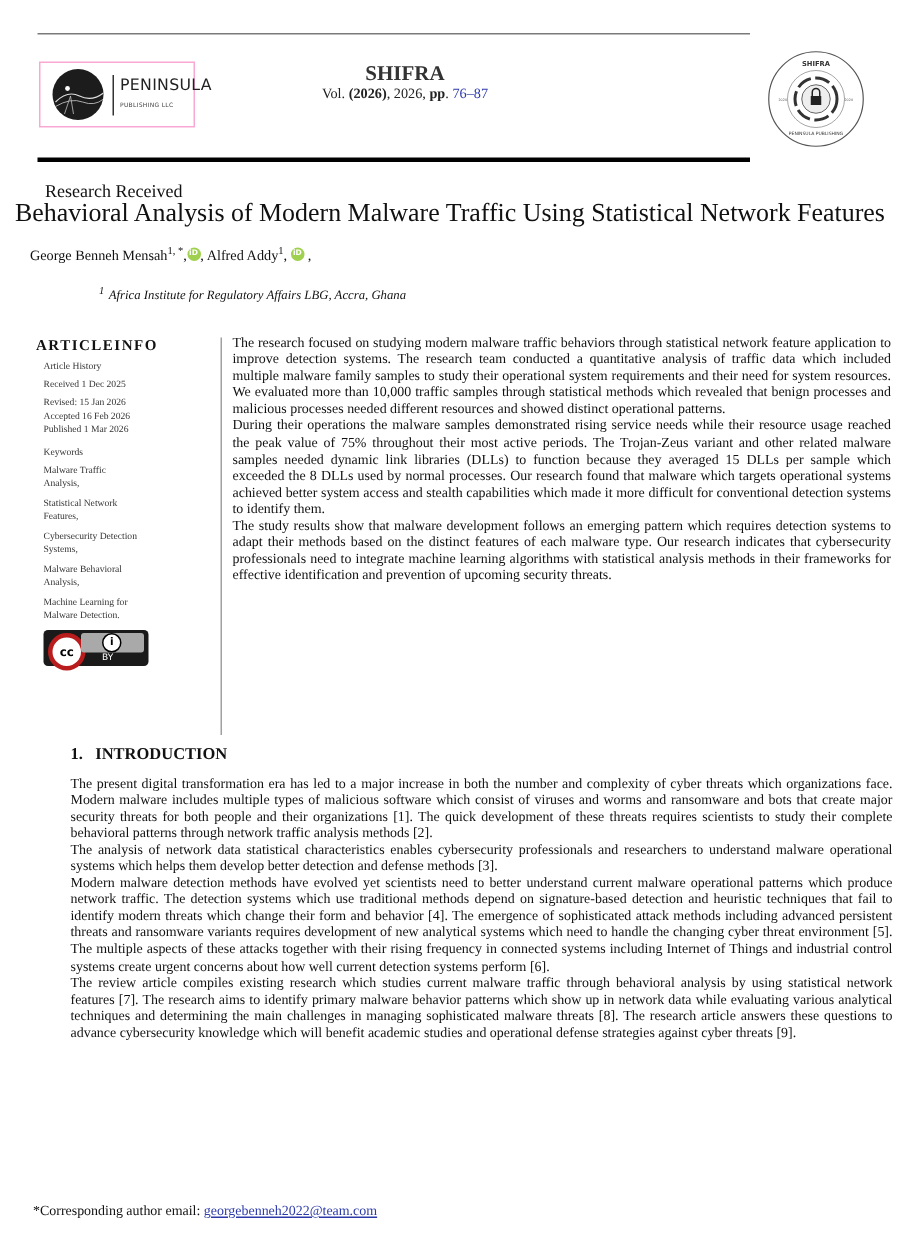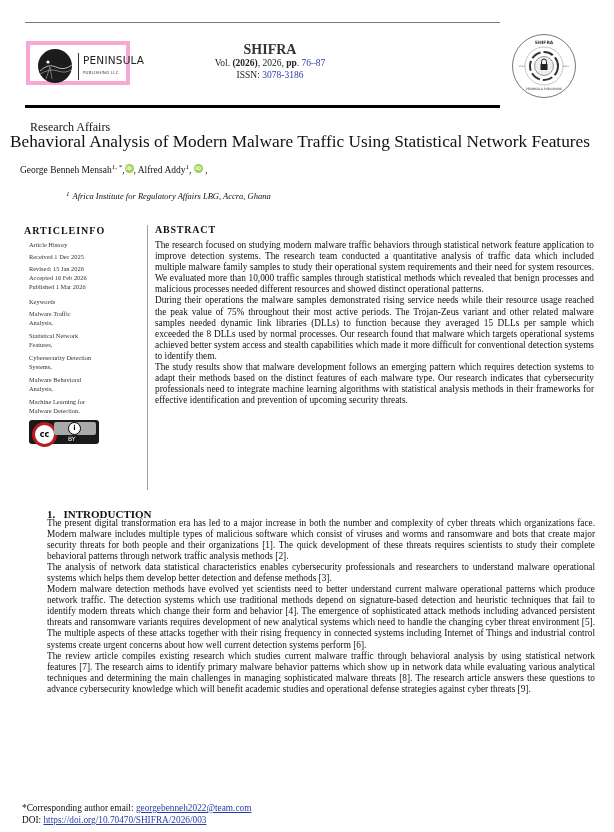--- a/index.html
+++ b/index.html
@@ -2,21 +2,21 @@
 <html><head>
 <meta charset="utf-8">
 <style>
   html, body { margin: 0; padding: 0; background: #ffffff; }
   body { width: 614px; height: 832px; position: relative; overflow: hidden;
          font-family: "Liberation Serif", "DejaVu Serif", serif; color: #111; }
   .abs { position: absolute; }
   .rule-top { left: 25px; top: 22px; width: 475px; height: 1px; background: #7a7a7a; }
   .rule-bottom { left: 25px; top: 105px; width: 475px; height: 3px; background: #000; }
 
-  .pub-logo { left: 26px; top: 41px; width: 104px; height: 44px; border: 4px solid #f9a8d4; box-sizing: border-box; background: #fff; }
+  .pub-logo { left: 26px; top: 41px; width: 104px; height: 44px; border: 1px solid #f9a8d4; box-sizing: border-box; background: #fff; }
   .pub-logo .circle { position: absolute; left: 8px; top: 4px; width: 34px; height: 34px; border-radius: 50%; background: #1c1c1c; overflow: hidden; }
   .pub-logo .vbar { position: absolute; left: 48px; top: 8px; width: 1px; height: 27px; background: #333; }
   .pub-logo .name { position: absolute; left: 53px; top: 9px; font-family: "DejaVu Sans", sans-serif; font-size: 10.5px; letter-spacing: 0.2px; color: #222; }
   .pub-logo .sub { position: absolute; left: 53px; top: 25px; font-family: "DejaVu Sans", sans-serif; font-size: 4px; color: #444; letter-spacing: 0.2px; }
 
   .journal { left: 180px; top: 42px; width: 180px; text-align: center; }
   .journal .jname { font-size: 14px; font-weight: bold; color: #333; line-height: 15px; }
   .journal .line { font-size: 9.5px; color: #222; line-height: 12px; }
   .blue { color: #2b3aa8; }
 
@@ -40,21 +40,21 @@
   .cc .cc-gray { position: absolute; left: 25px; top: 2px; width: 42px; height: 13px; background: #a9a9a9; border-radius: 2px; }
   .cc .by-circle { position: absolute; left: 39px; top: 2px; width: 11px; height: 11px; border-radius: 50%; background: #fff; border: 1px solid #000; font-family: "DejaVu Sans", sans-serif; font-size: 7px; line-height: 11px; text-align: center; color: #000; font-weight: bold; }
   .cc .by-text { position: absolute; left: 39px; top: 15px; font-family: "DejaVu Sans", sans-serif; font-size: 6px; color: #fff; }
 
   .vdivider { left: 147px; top: 225px; width: 1px; height: 265px; background: #a0a0a0; }
 
   .abstract { left: 155px; top: 224px; width: 439px; }
   .abstract .head { font-size: 10px; font-weight: bold; letter-spacing: 0.8px; color: #111; margin-bottom: 5px; }
   .abstract p { margin: 0; font-size: 9.3px; line-height: 11.1px; text-align: justify; color: #111; }
 
-  .section-head { left: 47px; top: 497px; font-size: 11px; font-weight: bold; color: #111; margin-top: 11px; }
+  .section-head { left: 47px; top: 497px; font-size: 11px; font-weight: bold; color: #111; }
   .intro { left: 47px; top: 518px; width: 548px; }
   .intro p { margin: 0; font-size: 9.3px; line-height: 11.05px; text-align: justify; color: #111; }
 
   .footer { left: 22px; top: 802px; font-size: 9.3px; line-height: 12px; color: #111; }
   .footer a { color: #2b3aa8; text-decoration: underline; }
 </style>
 </head>
 <body>
 
 <div class="abs rule-top"></div>
@@ -69,41 +69,40 @@
     </svg>
   </div>
   <div class="vbar"></div>
   <div class="name">PENINSULA</div>
   <div class="sub">PUBLISHING LLC</div>
 </div>
 
 <div class="abs journal">
   <div class="jname">SHIFRA</div>
   <div class="line"><span>Vol. </span><b>(2026)</b><span>, 2026, </span><b>pp</b><span>. </span><span class="blue">76–87</span></div>
-  <div class="line"><span>ISSN: </span><span class="blue">3078-3186</span></div>
 </div>
 
 <div class="abs seal">
   <svg width="66" height="66" viewBox="0 0 66 66">
     <circle cx="33" cy="33" r="31.5" fill="#fff" stroke="#555" stroke-width="0.8"></circle>
     <circle cx="33" cy="33" r="19" fill="none" stroke="#888" stroke-width="0.5"></circle>
     <circle cx="33" cy="33" r="14" fill="none" stroke="#333" stroke-width="2" stroke-dasharray="10 3"></circle>
     <circle cx="33" cy="33" r="9.5" fill="#eee" stroke="#555" stroke-width="0.6"></circle>
     <rect x="29.5" y="31" width="7" height="6" fill="#222"></rect>
     <path d="M30.5 31 V28.5 A2.5 2.5 0 0 1 35.5 28.5 V31" stroke="#222" stroke-width="1" fill="none"></path>
     <text x="33" y="11" font-size="4.5" text-anchor="middle" font-family="DejaVu Sans, sans-serif" font-weight="bold" fill="#333">SHIFRA</text>
     <text x="33" y="57" font-size="3" text-anchor="middle" font-family="DejaVu Sans, sans-serif" fill="#333">PENINSULA PUBLISHING</text>
     <text x="8" y="34" font-size="2.2" font-family="DejaVu Sans, sans-serif" fill="#555">2024</text>
     <text x="52" y="34" font-size="2.2" font-family="DejaVu Sans, sans-serif" fill="#555">2024</text>
   </svg>
 </div>
 
 <div class="abs rule-bottom"></div>
 
-<div class="abs article-type">Research Affairs</div>
+<div class="abs article-type">Research Received</div>
 <div class="abs title">Behavioral Analysis of Modern Malware Traffic Using Statistical Network Features</div>
 
 <div class="abs authors">
   <span>George Benneh Mensah</span><sup>1, *</sup><span>,</span><span class="orcid">iD</span><span>, </span><span>Alfred Addy</span><sup>1</sup><span>, </span><span class="orcid">iD</span><span> ,</span>
 </div>
 
 <div class="abs affil">
   <sup>1</sup><span>Africa Institute for Regulatory Affairs LBG, Accra, Ghana</span>
 </div>
 
@@ -125,31 +124,29 @@
     <div class="cc-circle">cc</div>
     <div class="cc-gray"></div>
     <div class="by-circle">i</div>
     <div class="by-text">BY</div>
   </div>
 </div>
 
 <div class="abs vdivider"></div>
 
 <div class="abs abstract">
-  <div class="head">ABSTRACT</div>
   <p>The research focused on studying modern malware traffic behaviors through statistical network feature application to improve detection systems. The research team conducted a quantitative analysis of traffic data which included multiple malware family samples to study their operational system requirements and their need for system resources. We evaluated more than 10,000 traffic samples through statistical methods which revealed that benign processes and malicious processes needed different resources and showed distinct operational patterns.</p>
   <p>During their operations the malware samples demonstrated rising service needs while their resource usage reached the peak value of 75% throughout their most active periods. The Trojan-Zeus variant and other related malware samples needed dynamic link libraries (DLLs) to function because they averaged 15 DLLs per sample which exceeded the 8 DLLs used by normal processes. Our research found that malware which targets operational systems achieved better system access and stealth capabilities which made it more difficult for conventional detection systems to identify them.</p>
   <p>The study results show that malware development follows an emerging pattern which requires detection systems to adapt their methods based on the distinct features of each malware type. Our research indicates that cybersecurity professionals need to integrate machine learning algorithms with statistical analysis methods in their frameworks for effective identification and prevention of upcoming security threats.</p>
 </div>
 
 <div class="abs section-head" style="white-space:pre;">1.   INTRODUCTION</div>
 
 <div class="abs intro">
   <p>The present digital transformation era has led to a major increase in both the number and complexity of cyber threats which organizations face. Modern malware includes multiple types of malicious software which consist of viruses and worms and ransomware and bots that create major security threats for both people and their organizations [1]. The quick development of these threats requires scientists to study their complete behavioral patterns through network traffic analysis methods [2].</p>
   <p>The analysis of network data statistical characteristics enables cybersecurity professionals and researchers to understand malware operational systems which helps them develop better detection and defense methods [3].</p>
   <p>Modern malware detection methods have evolved yet scientists need to better understand current malware operational patterns which produce network traffic. The detection systems which use traditional methods depend on signature-based detection and heuristic techniques that fail to identify modern threats which change their form and behavior [4]. The emergence of sophisticated attack methods including advanced persistent threats and ransomware variants requires development of new analytical systems which need to handle the changing cyber threat environment [5]. The multiple aspects of these attacks together with their rising frequency in connected systems including Internet of Things and industrial control systems create urgent concerns about how well current detection systems perform [6].</p>
   <p>The review article compiles existing research which studies current malware traffic through behavioral analysis by using statistical network features [7]. The research aims to identify primary malware behavior patterns which show up in network data while evaluating various analytical techniques and determining the main challenges in managing sophisticated malware threats [8]. The research article answers these questions to advance cybersecurity knowledge which will benefit academic studies and operational defense strategies against cyber threats [9].</p>
 </div>
 
 <div class="abs footer">
   <div><span>*Corresponding author email: </span><a>georgebenneh2022@team.com</a></div>
-  <div><span>DOI: </span><a>https://doi.org/10.70470/SHIFRA/2026/003</a></div>
 </div>
 
 </body></html>

